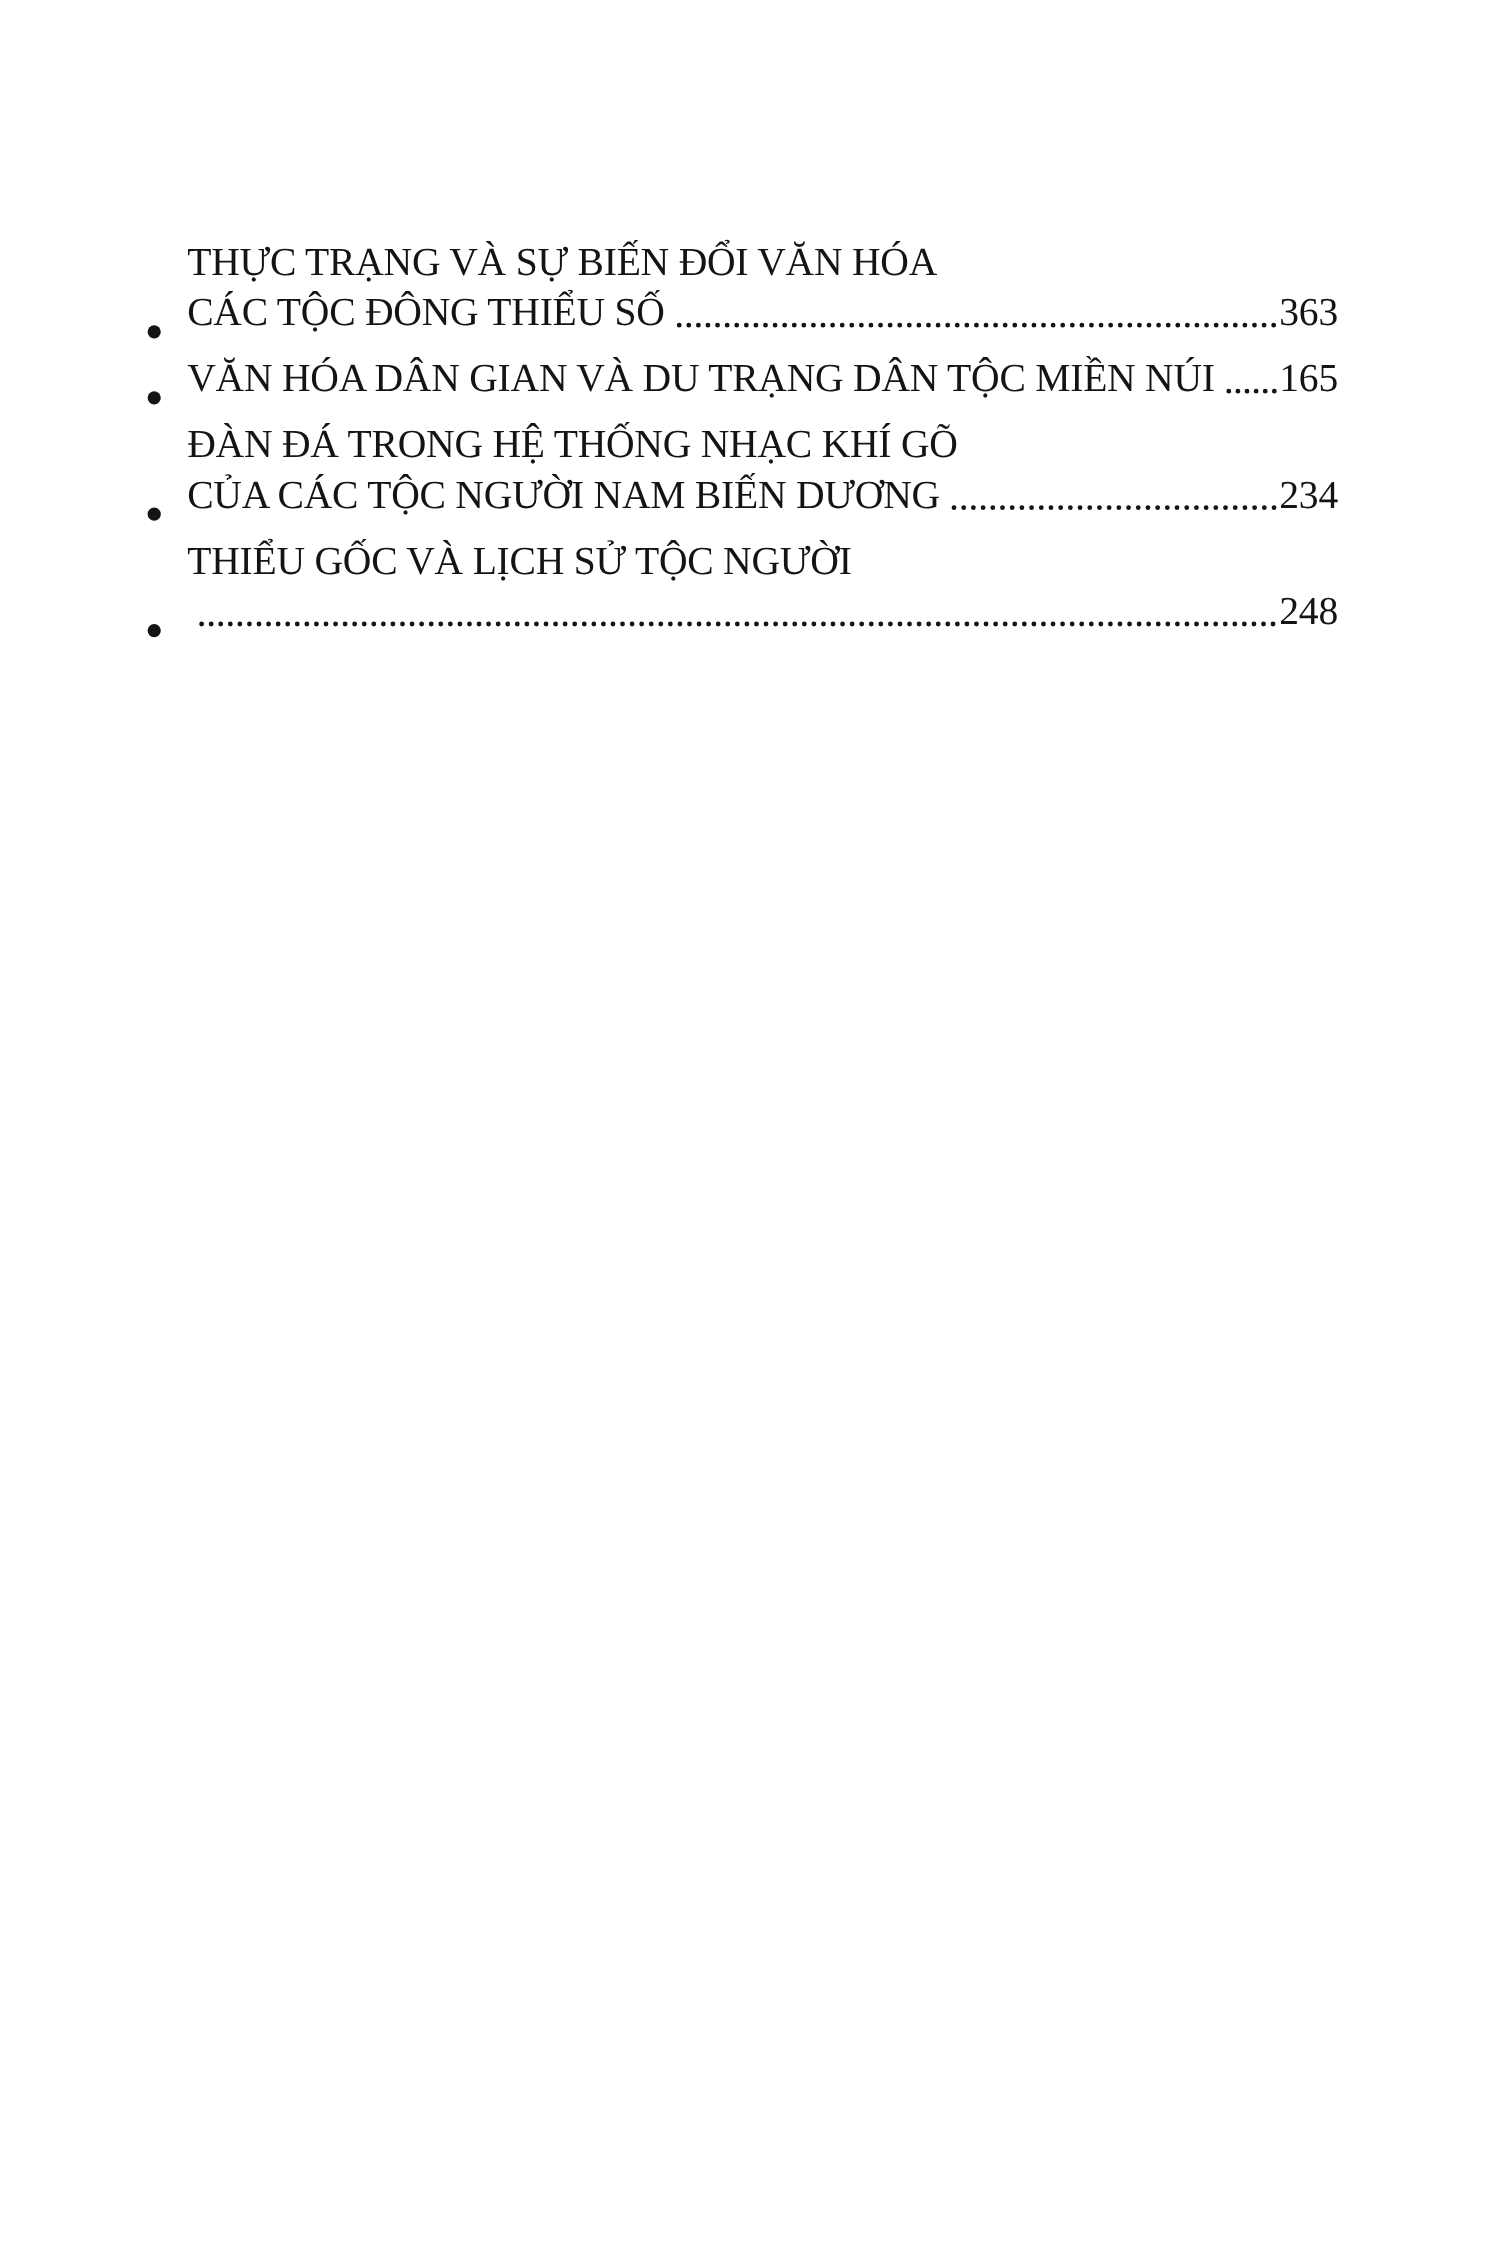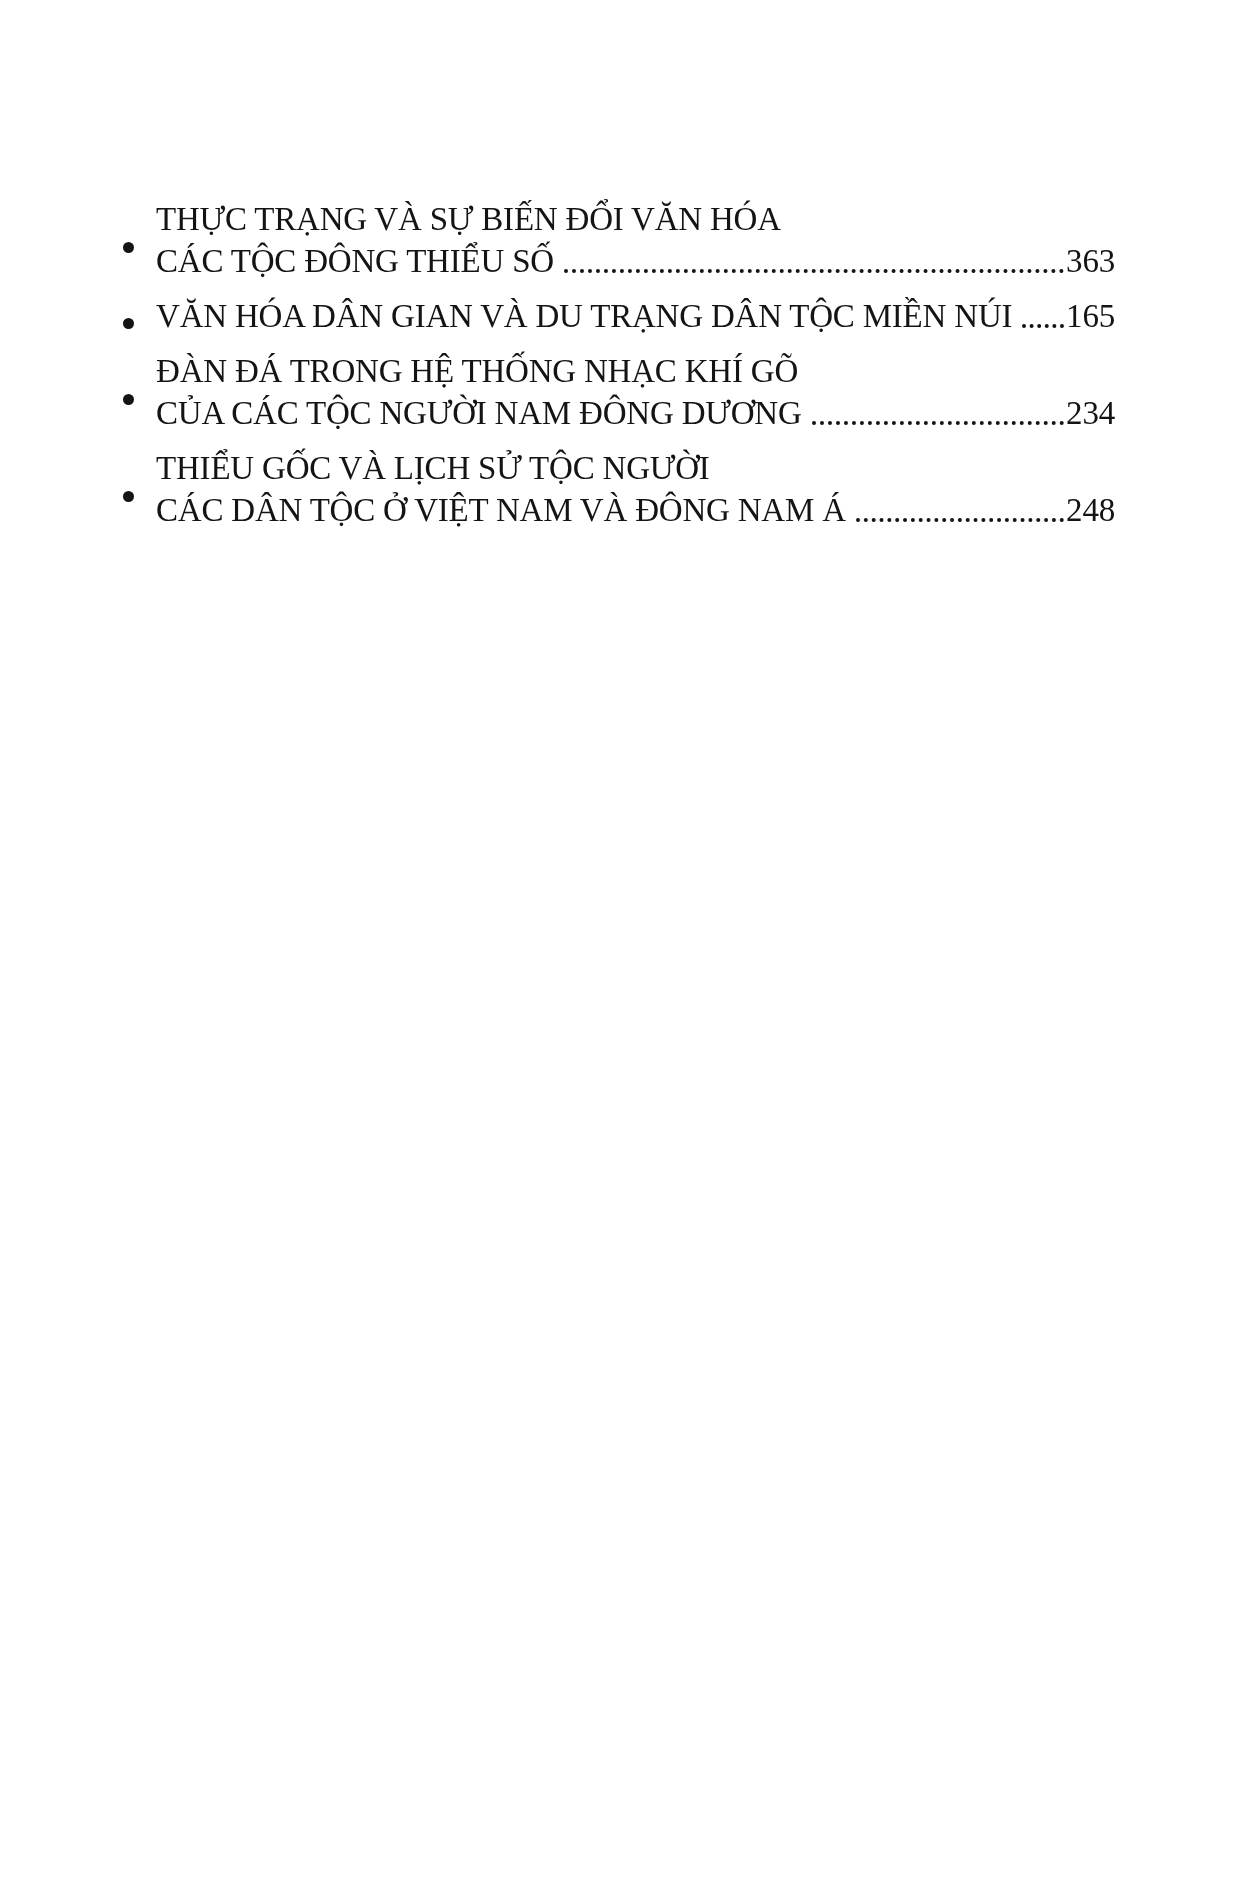--- a/index.html
+++ b/index.html
@@ -16,21 +16,21 @@
     overflow: hidden;
   }
   .toc {
     position: absolute;
     left: 123px;
     top: 198px;
     width: 992px;
   }
   .entry {
     display: flex;
-    align-items: center;
+    align-items: flex-end;
     margin-bottom: 13px;
   }
   .bullet {
     flex: none;
     width: 11px;
     height: 11px;
     border-radius: 50%;
     background: #141414;
     margin-top: 15px;
   }
@@ -90,34 +90,33 @@
     </div>
   </div>
 
   <div class="entry">
     <span class="bullet"></span>
     <div class="entry-text">
       <div class="line">
         <span class="t">ĐÀN ĐÁ TRONG HỆ THỐNG NHẠC KHÍ GÕ</span>
       </div>
       <div class="line">
-        <span class="t">CỦA CÁC TỘC NGƯỜI NAM ĐÔNG DƯƠNG</span>
+        <span class="t">CỦA CÁC TỘC NGƯỜI NAM BIẾN DƯƠNG</span>
         <span class="leader"></span>
         <span class="page-num">234</span>
       </div>
     </div>
   </div>
 
   <div class="entry">
     <span class="bullet"></span>
     <div class="entry-text">
       <div class="line">
         <span class="t">THIỂU GỐC VÀ LỊCH SỬ TỘC NGƯỜI</span>
       </div>
       <div class="line">
-        <span class="t">CÁC DÂN TỘC Ở VIỆT NAM VÀ ĐÔNG NAM Á</span>
         <span class="leader"></span>
         <span class="page-num">248</span>
       </div>
     </div>
   </div>
 
 </div>
 
 </body></html>

